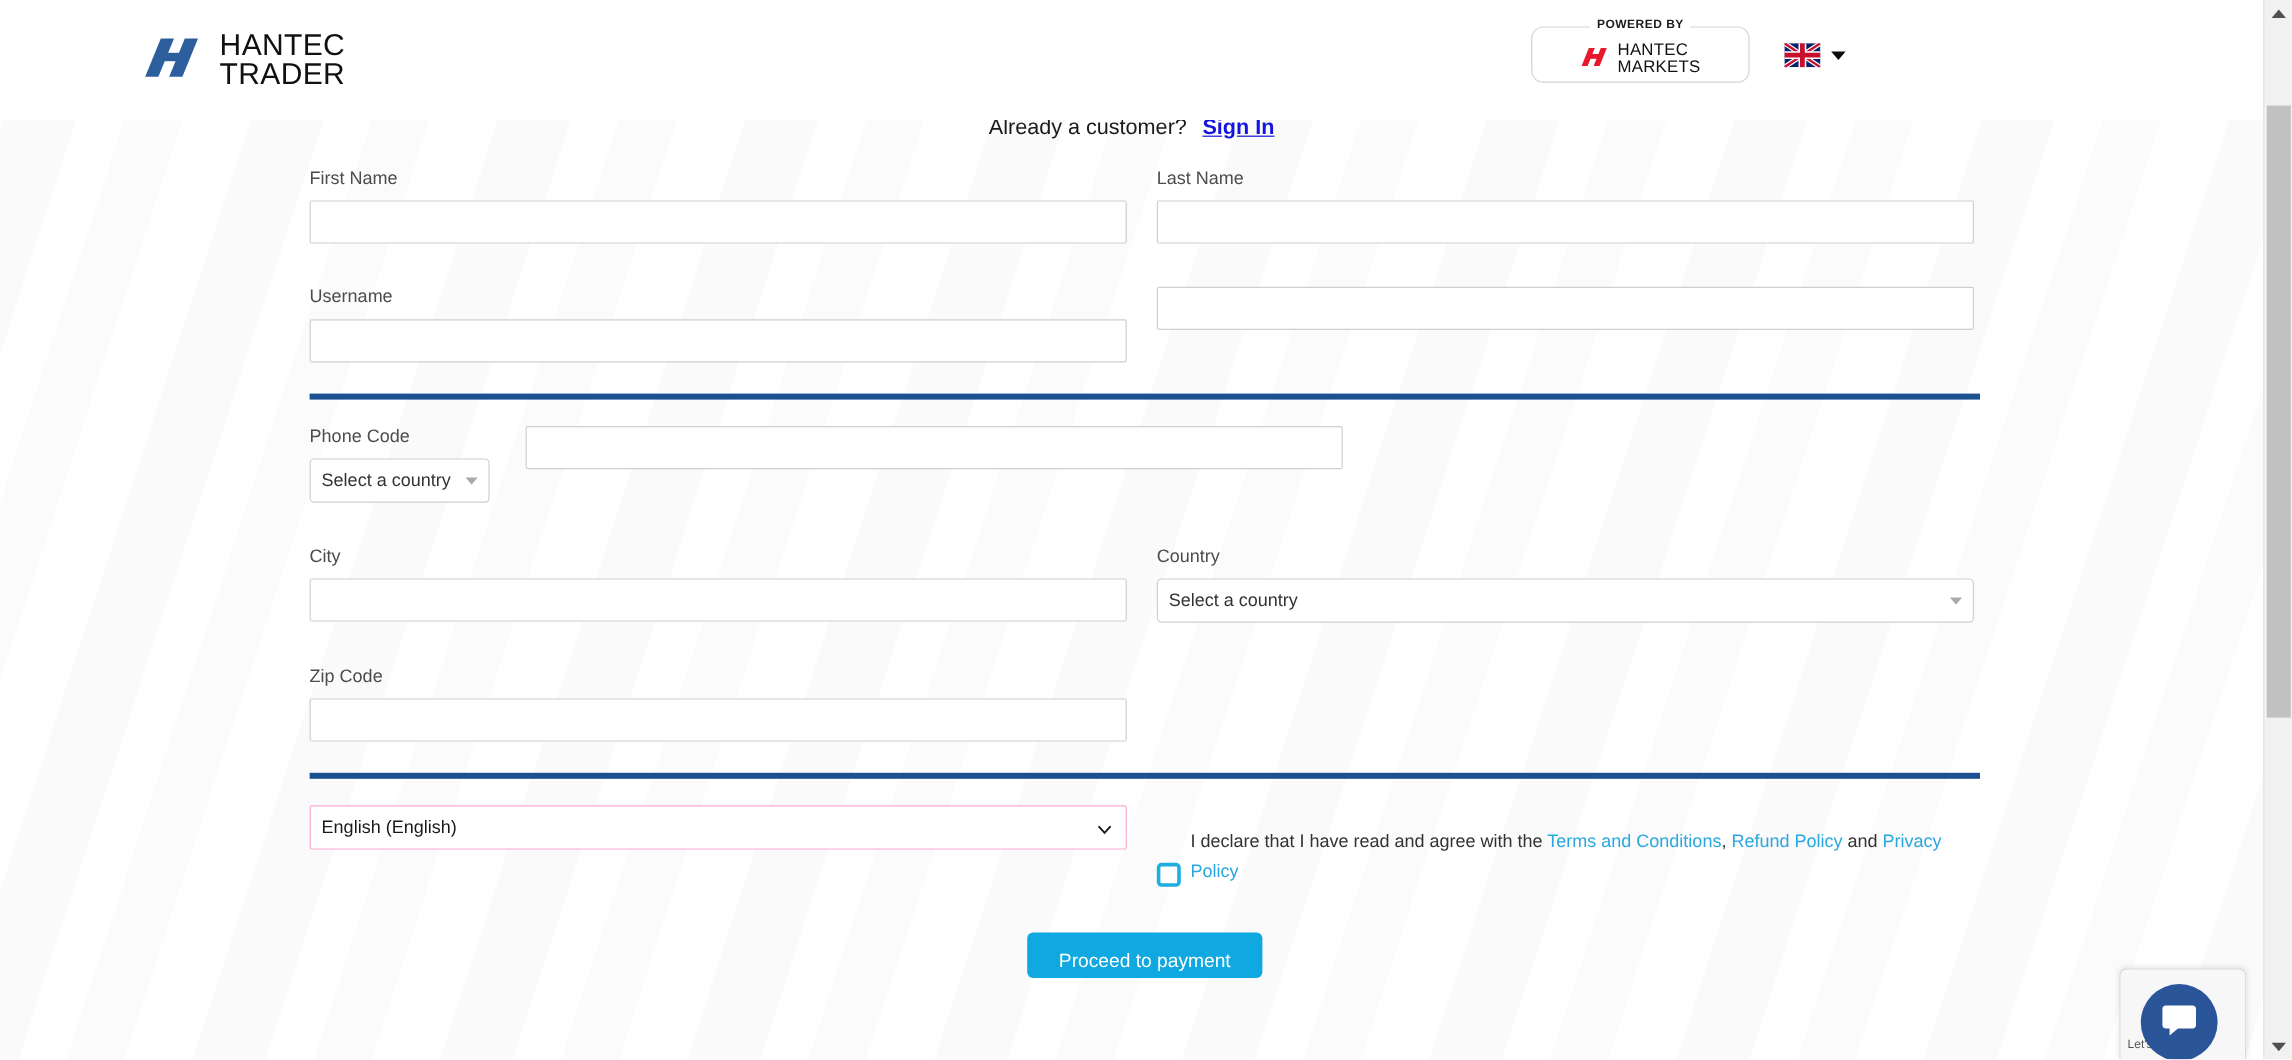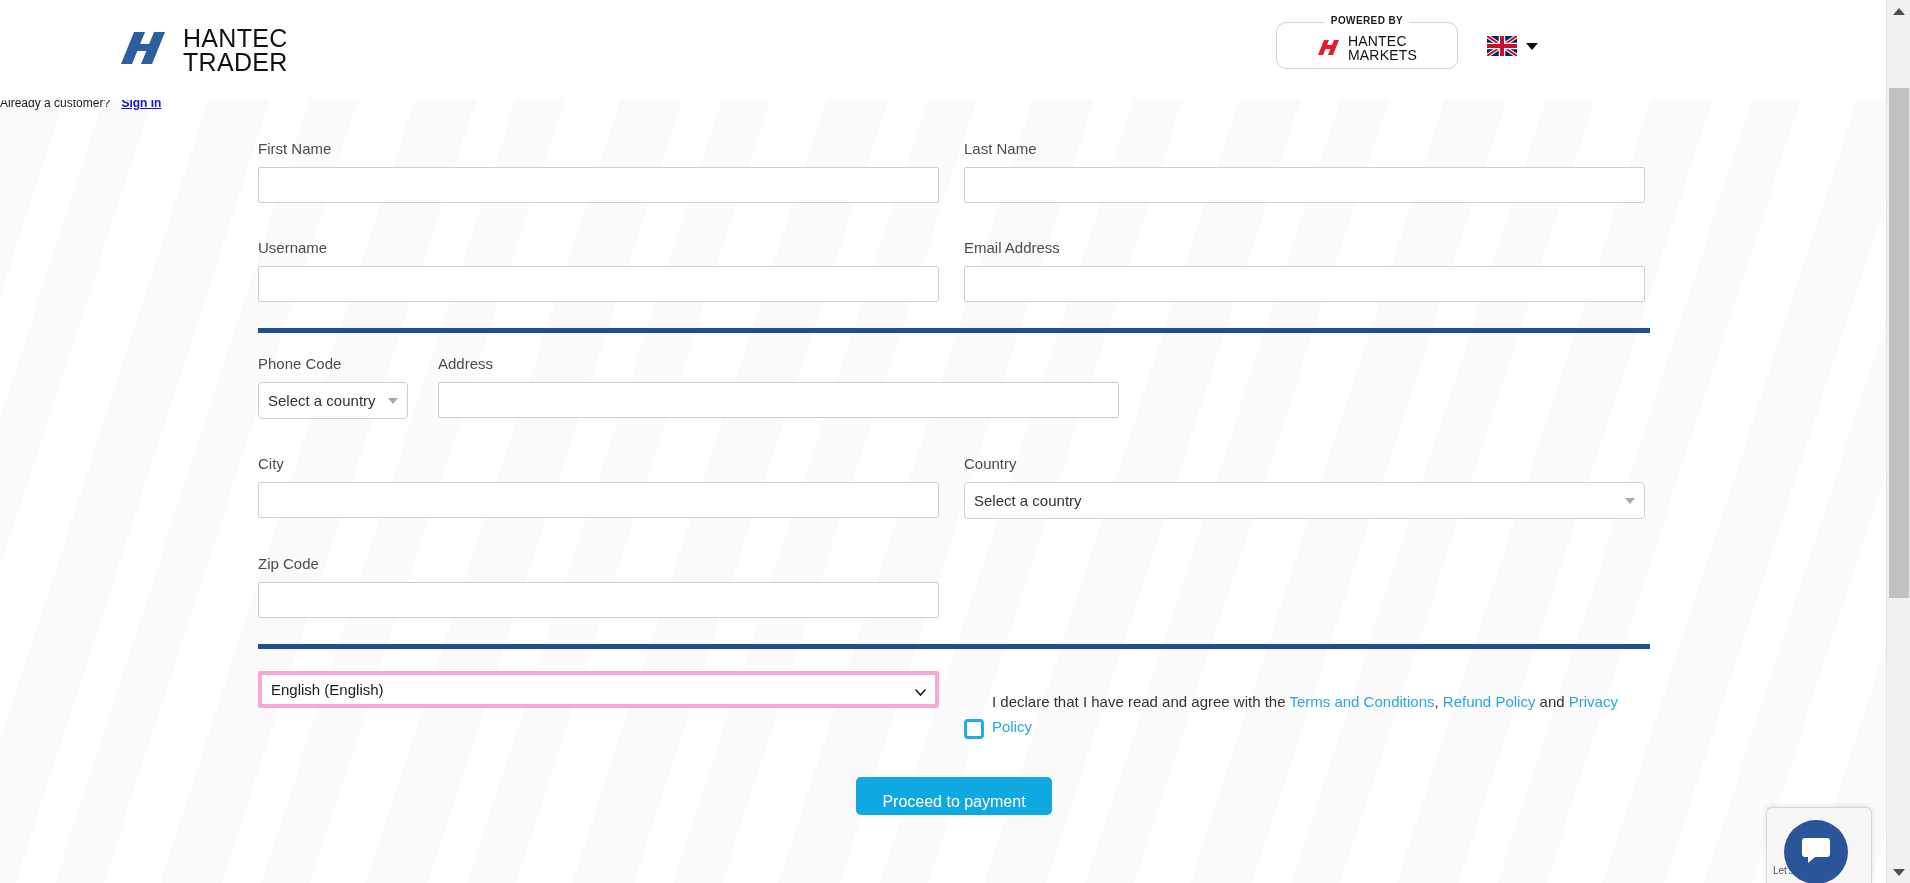--- a/index.html
+++ b/index.html
@@ -133,22 +133,22 @@
     border-left: 6px solid transparent;
     border-right: 6px solid transparent;
     border-top: 7px solid #0b0b0b;
   }
 
   
   .signin-row {
     position: absolute;
     left: 0; right: 24px;
     top: 96px;
-    text-align: left;
-    font-size: 12px;
+    text-align: center;
+    font-size: 18px;
     color: #222222;
     z-index: 5;
   }
   .signin-row .label { color: #1a1a1a; }
   .signin-row a {
     color: #1414dd;
     text-decoration: underline;
     font-weight: bold;
     margin-left: 8px;
   }
@@ -229,21 +229,21 @@
   .addr-input  { width: 681px; }
   .select-country-wide { width: 681px; }
 
   .city-input { width: 681px; }
   .zip-input  { width: 681px; }
 
   
   .native-select {
     width: 681px;
     height: 37px;
-    border: 4px solid #f9a8d4;
+    border: 1px solid #f9a8d4;
     background: #ffffff;
     border-radius: 2px;
     padding: 0 9px;
     font-size: 15px;
     color: #1a1a1a;
     appearance: none;
     -webkit-appearance: none;
     font-family: "Liberation Sans", sans-serif;
     cursor: pointer;
     position: relative;
@@ -454,39 +454,37 @@
     </div>
 
     <div class="gap-28"></div>
 
     <div class="row">
       <div class="col-left field">
         <label class="field-label">Username</label>
         <input class="text-input" type="text" value="" style="">
       </div>
       <div class="col-right field">
-        <label class="field-label">Email Address</label>
         <input class="text-input" type="text" value="" style="">
       </div>
     </div>
 
     <div class="divider"></div>
 
     <div class="phone-row">
       <div class="phone-code-col field">
         <label class="field-label">Phone Code</label>
         <div class="select-box select-sm">
           <span class="val">Select a country</span>
           <span class="select-arrow"></span>
         </div>
       </div>
 
 
       <div class="address-col field">
-        <label class="field-label">Address</label>
         <input class="text-input addr-input" type="text" value="" style="">
       </div>
     </div>
 
     <div class="gap-28"></div>
 
     <div class="row">
       <div class="col-left field">
         <label class="field-label">City</label>
         <input class="text-input city-input" type="text" value="" style="">

